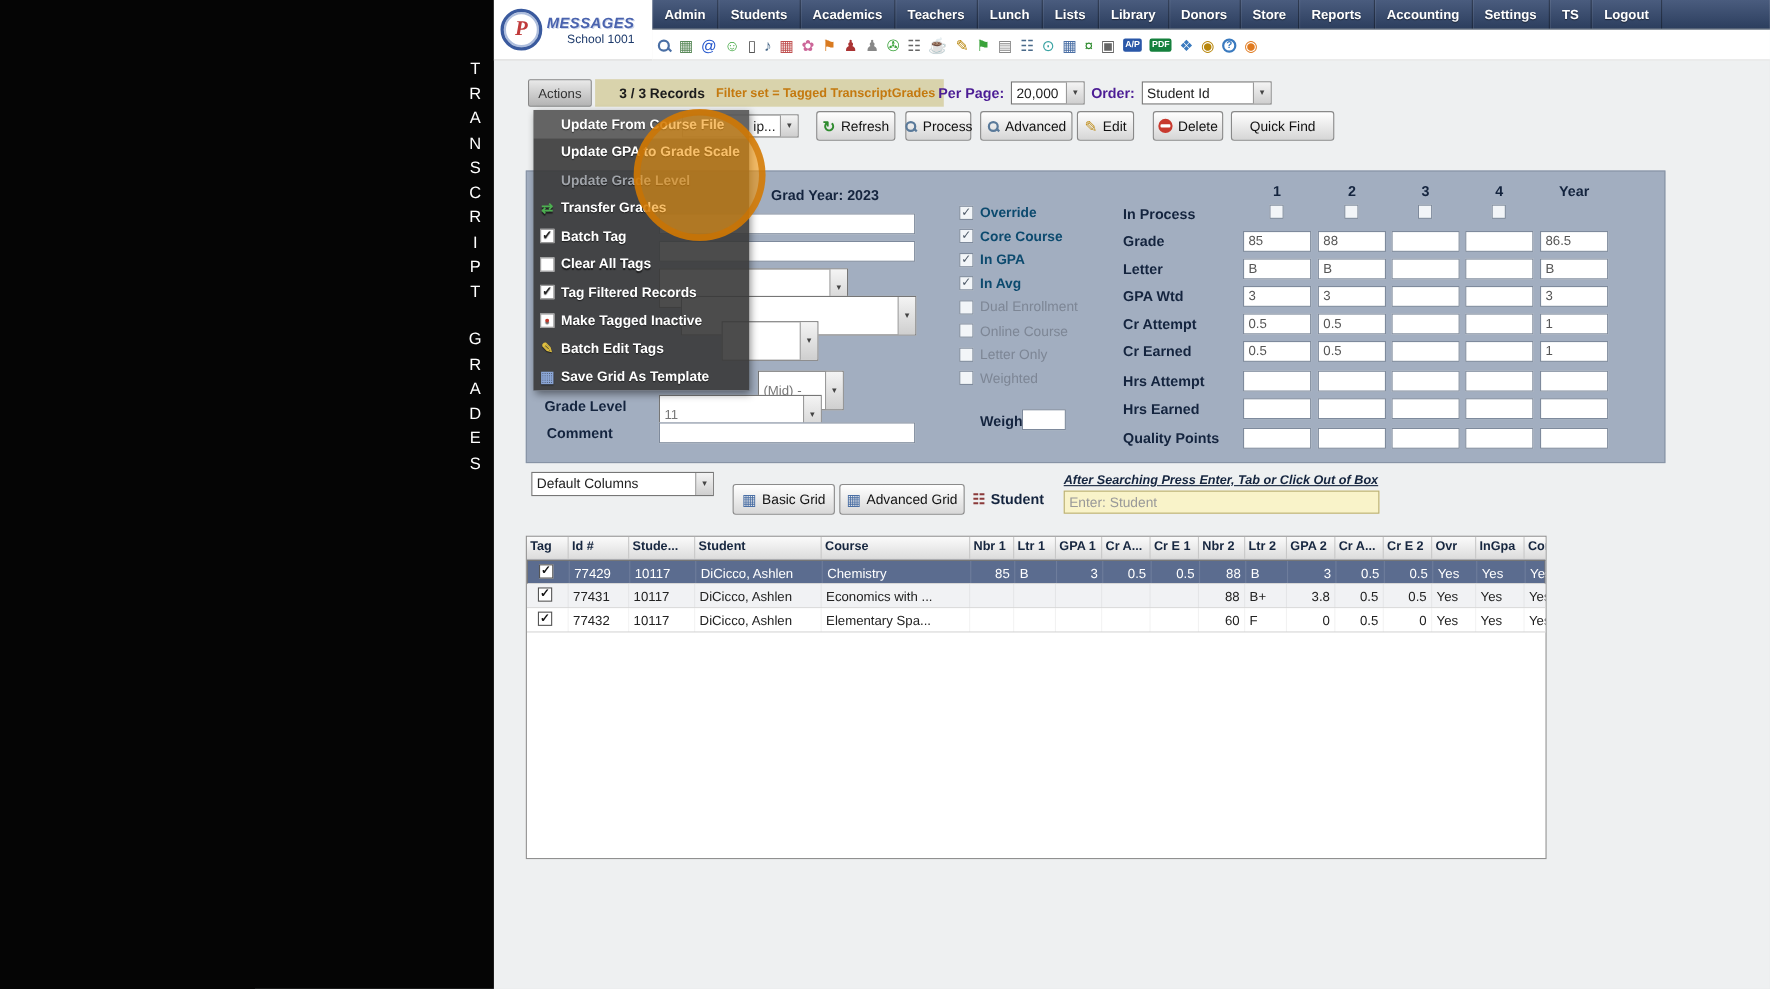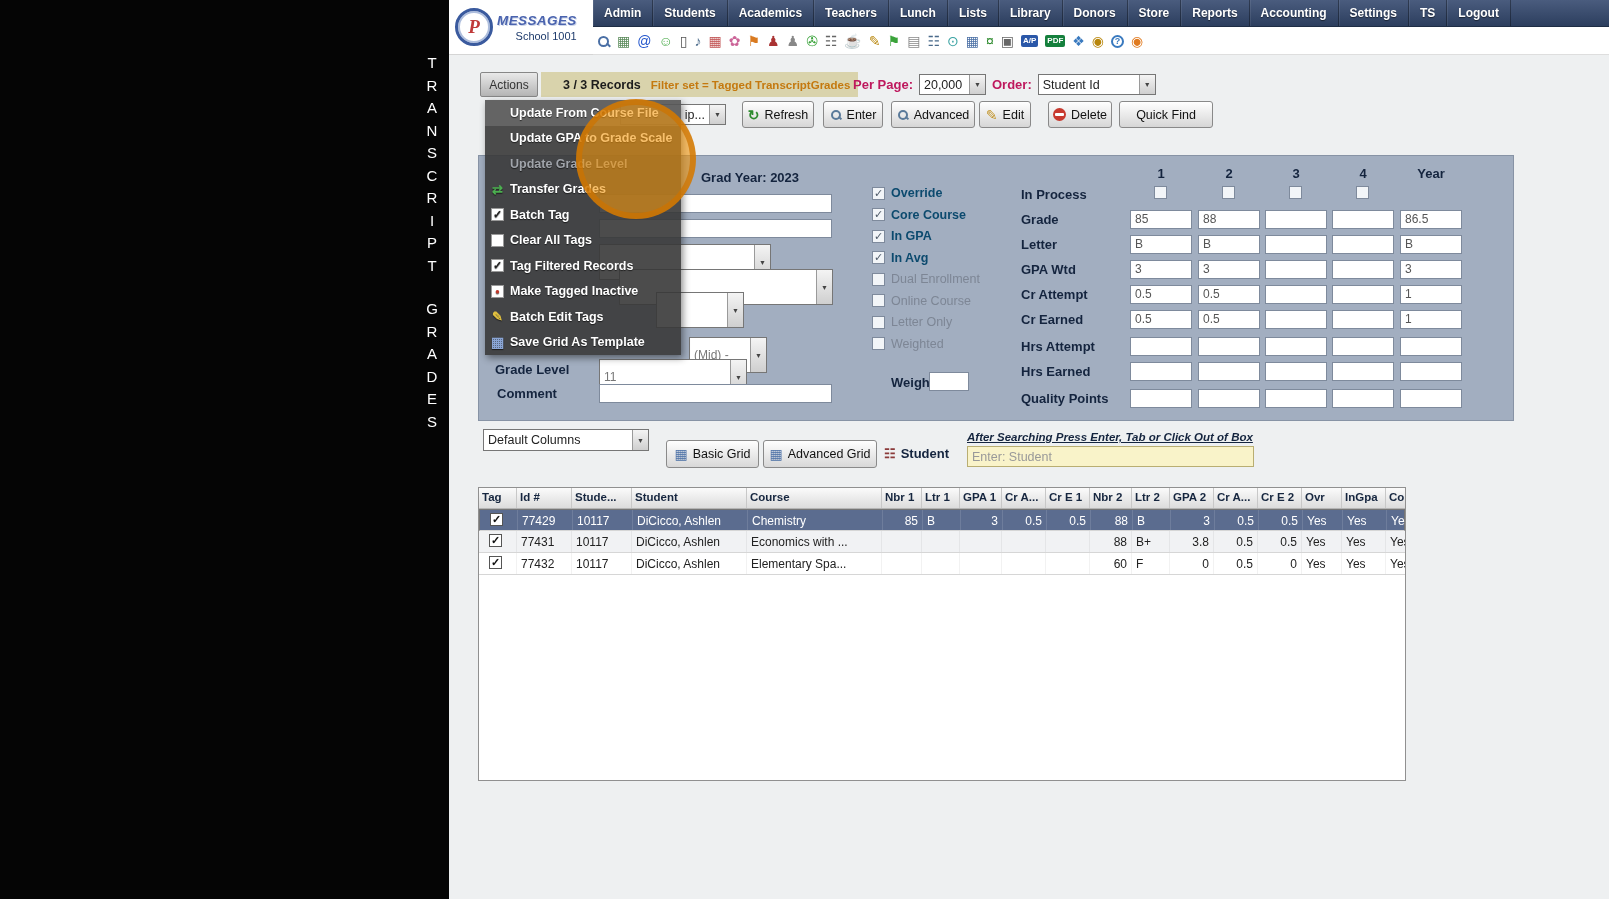--- a/index.html
+++ b/index.html
@@ -34,21 +34,21 @@
   .mag-ico { position:relative; width:13px; height:13px; display:inline-block; }
   .mag-ico::before { content:""; position:absolute; left:1px; top:1px; width:7px; height:7px; border:2px solid #4a6fa5; border-radius:50%; }
   .mag-ico::after { content:""; position:absolute; left:9px; top:9px; width:5px; height:2px; background:#4a6fa5; transform:rotate(45deg); }
 
   
   .actions-btn { position:absolute; left:480px; top:72px; width:58px; height:25px; background:linear-gradient(#e9e9e9,#b4b4b4); border:1px solid #878787; border-radius:2px; font-size:12px; color:#333; font-family:inherit; cursor:pointer; }
   .tan-strip { position:absolute; left:541px; top:72px; height:25px; display:flex; align-items:center; gap:10px; background:#d9d3ac; padding:0 8px; }
   .rec-count { font-size:12.5px; font-weight:bold; color:#1c1c1c; white-space:nowrap;margin-left:14px; }
   .filter-set { font-size:11.5px; font-weight:bold; color:#c4790f; white-space:nowrap; }
   .rb-right { position:absolute; left:853px; top:72px; height:25px; display:flex; align-items:center; gap:6px; }
-  .rb-label { font-size:13px; font-weight:bold; color:#be185d; white-space:nowrap; }
+  .rb-label { font-size:13px; font-weight:bold; color:#4c1d95; white-space:nowrap; }
 
   
   .sel { display:inline-flex; align-items:stretch; background:#fff; border:1px solid #767676; height:21px; font-size:12.5px; color:#222; cursor:pointer; }
   .sel .txt { flex:1; display:flex; align-items:center; padding:0 4px; white-space:nowrap; overflow:hidden; }
   .sel.right .txt { justify-content:flex-end; }
   .sel .arr { width:16px; background:linear-gradient(#f4f4f4,#cfcfcf); border-left:1px solid #9a9a9a; display:flex; align-items:center; justify-content:center; font-size:7px; color:#444; }
 
   
   .btn { position:absolute; top:101px; height:27px; background:linear-gradient(#ffffff,#d6d6d6); border:1px solid #898989; border-radius:3px; font-size:12.5px; color:#111; display:flex; align-items:center; justify-content:center; gap:5px; padding:0 6px; cursor:pointer; white-space:nowrap; }
   .ico-refresh::before { content:"↻"; color:#2e8b2e; font-weight:bold; font-size:14px; }
@@ -221,21 +221,21 @@
   <span class="sel right" style="position:absolute; left:620px; top:104px; width:106px;">
     <span class="txt">ip...</span>
     <span class="arr">▼</span>
   </span>
   <div class="btn" style="left:742px;width:72px">
     <span class="ico-refresh"></span>
     <span>Refresh</span>
   </div>
   <div class="btn" style="left:823px;width:60px">
     <span class="btn-mag"></span>
-    <span>Enter</span>
+    <span>Process</span>
   </div>
   <div class="btn" style="left:891px;width:84px">
     <span class="btn-mag"></span>
     <span>Advanced</span>
   </div>
   <div class="btn" style="left:979px;width:52px">
     <span class="ico-edit"></span>
     <span>Edit</span>
   </div>
   <div class="btn" style="left:1048px;width:64px">

